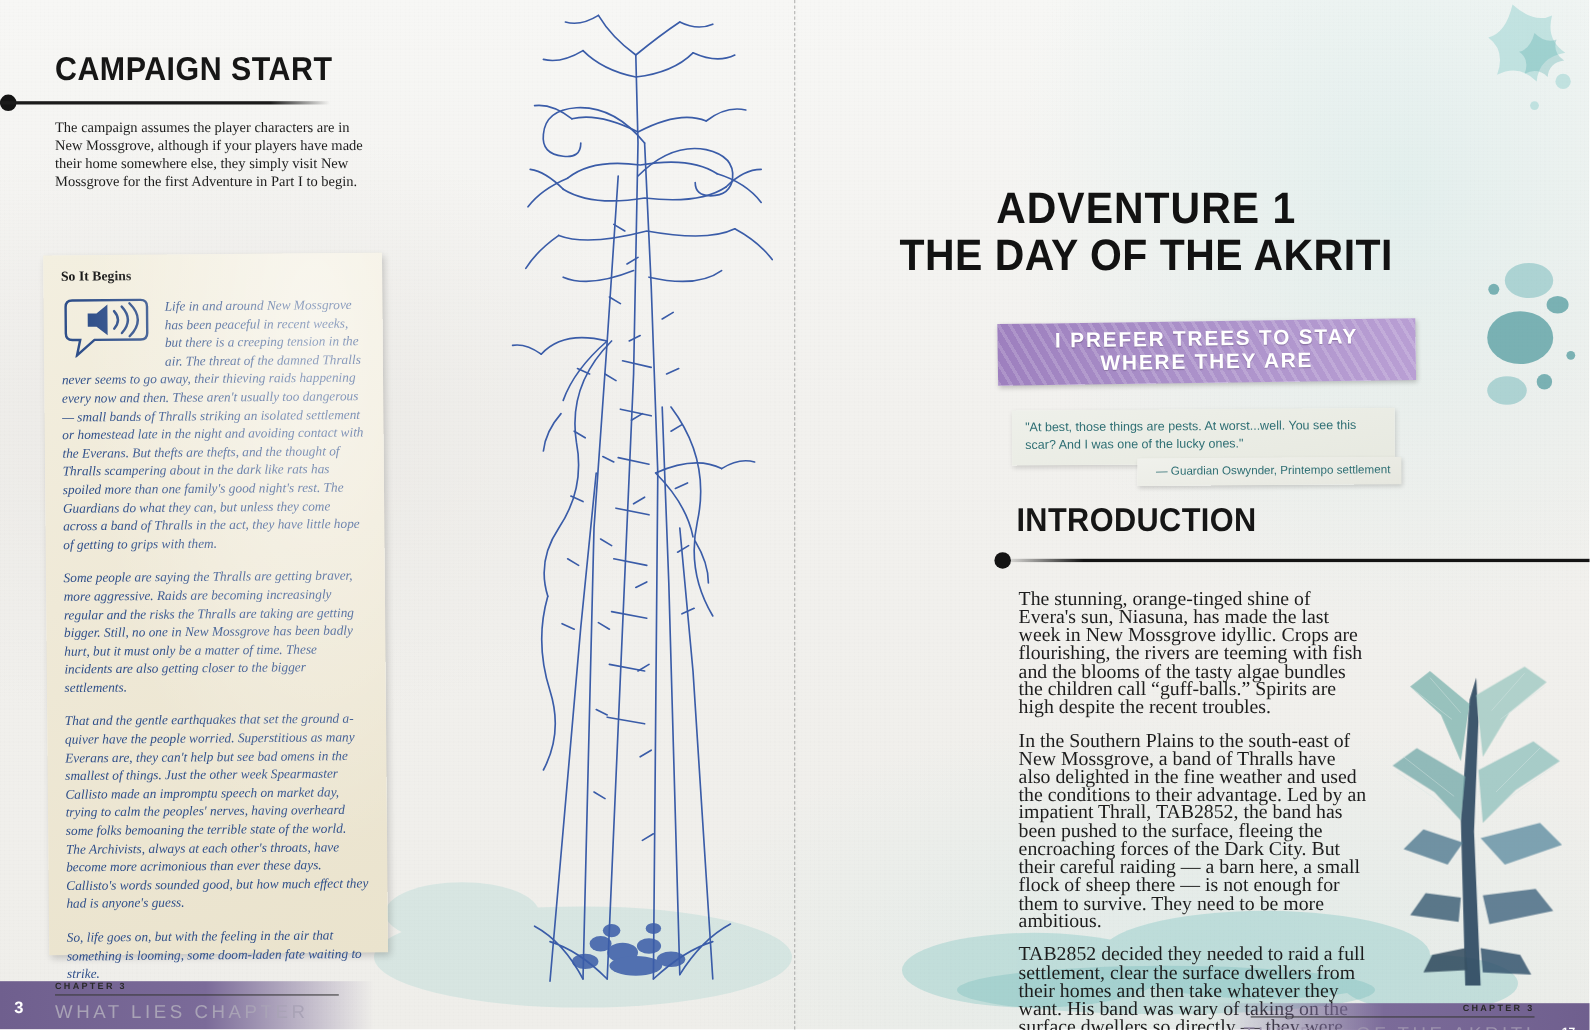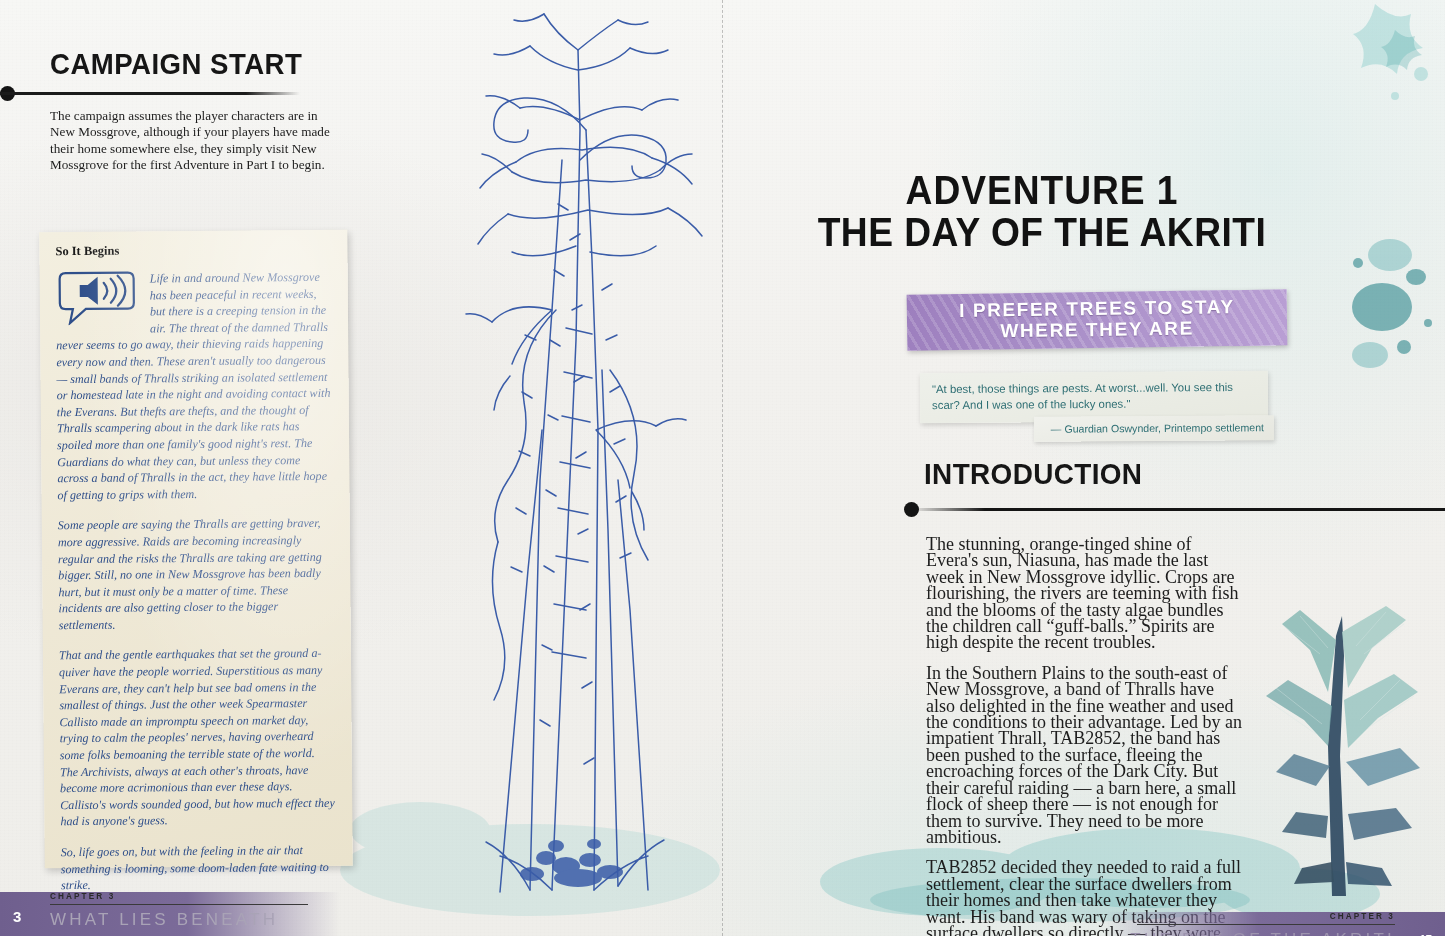--- a/index.html
+++ b/index.html
@@ -311,21 +311,21 @@
       <p>Life in and around New Mossgrove has been peaceful in recent weeks, but there is a creeping tension in the air. The threat of the damned Thralls never seems to go away, their thieving raids happening every now and then. These aren't usually too dangerous — small bands of Thralls striking an isolated settlement or homestead late in the night and avoiding contact with the Everans. But thefts are thefts, and the thought of Thralls scampering about in the dark like rats has spoiled more than one family's good night's rest. The Guardians do what they can, but unless they come across a band of Thralls in the act, they have little hope of getting to grips with them.</p>
       <p>Some people are saying the Thralls are getting braver, more aggressive. Raids are becoming increasingly regular and the risks the Thralls are taking are getting bigger. Still, no one in New Mossgrove has been badly hurt, but it must only be a matter of time. These incidents are also getting closer to the bigger settlements.</p>
       <p>That and the gentle earthquakes that set the ground a-quiver have the people worried. Superstitious as many Everans are, they can't help but see bad omens in the smallest of things. Just the other week Spearmaster Callisto made an impromptu speech on market day, trying to calm the peoples' nerves, having overheard some folks bemoaning the terrible state of the world. The Archivists, always at each other's throats, have become more acrimonious than ever these days. Callisto's words sounded good, but how much effect they had is anyone's guess.</p>
       <p>So, life goes on, but with the feeling in the air that something is looming, some doom-laden fate waiting to strike.</p>
     </div>
 
     <div class="footer-left-bar"></div>
     <div class="folio-left">3</div>
     <div class="chapter-label-left">CHAPTER  3</div>
     <div class="chapter-rule-left"></div>
-    <div class="running-left">WHAT LIES BENEATH</div>
+    <div class="running-left">WHAT LIES CHAPTER</div>
   </div>
 
   <svg class="art" style="left:380px; top:10px;" width="360" height="890" viewBox="0 0 360 890">
     <g fill="none" stroke="#3a5ca8" stroke-width="1.5" stroke-linecap="round">
 
       <path d="M172 880 L196 330 L200 120 L198 40"></path>
       <path d="M214 880 L218 420 L212 250 L206 120"></path>
       <path d="M150 880 L160 470 L172 300 L182 150"></path>
       <path d="M238 876 L228 520 L222 360"></path>
       <path d="M120 882 L148 560 L162 420"></path>

